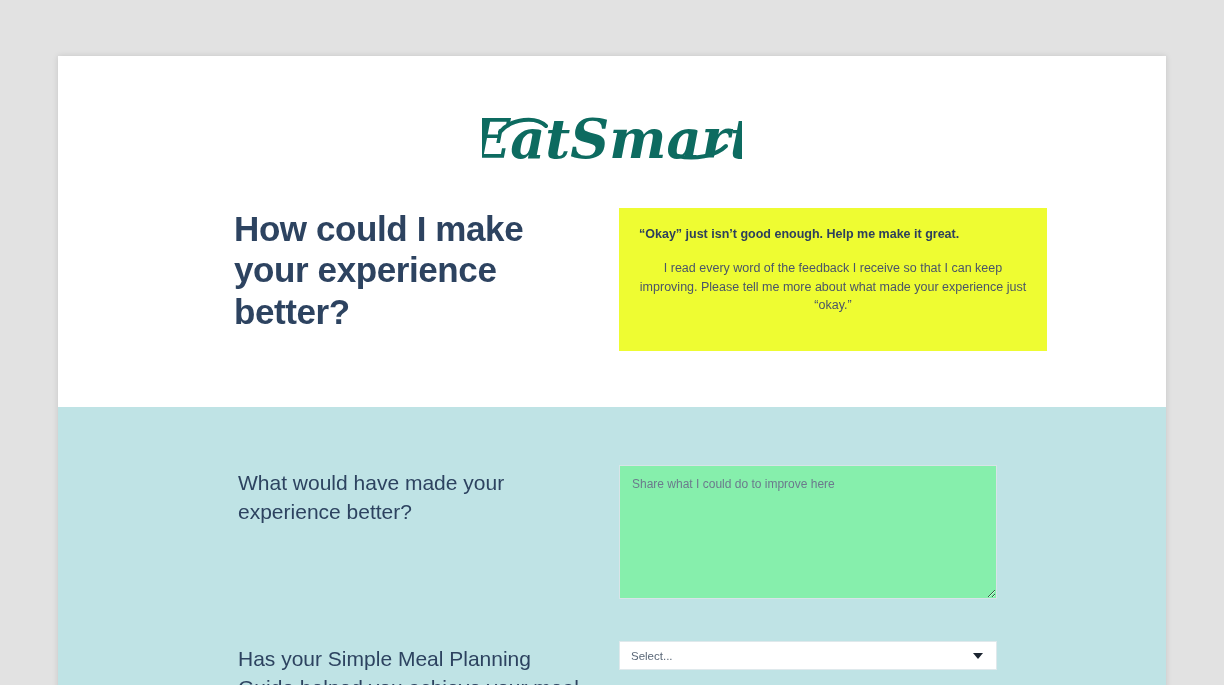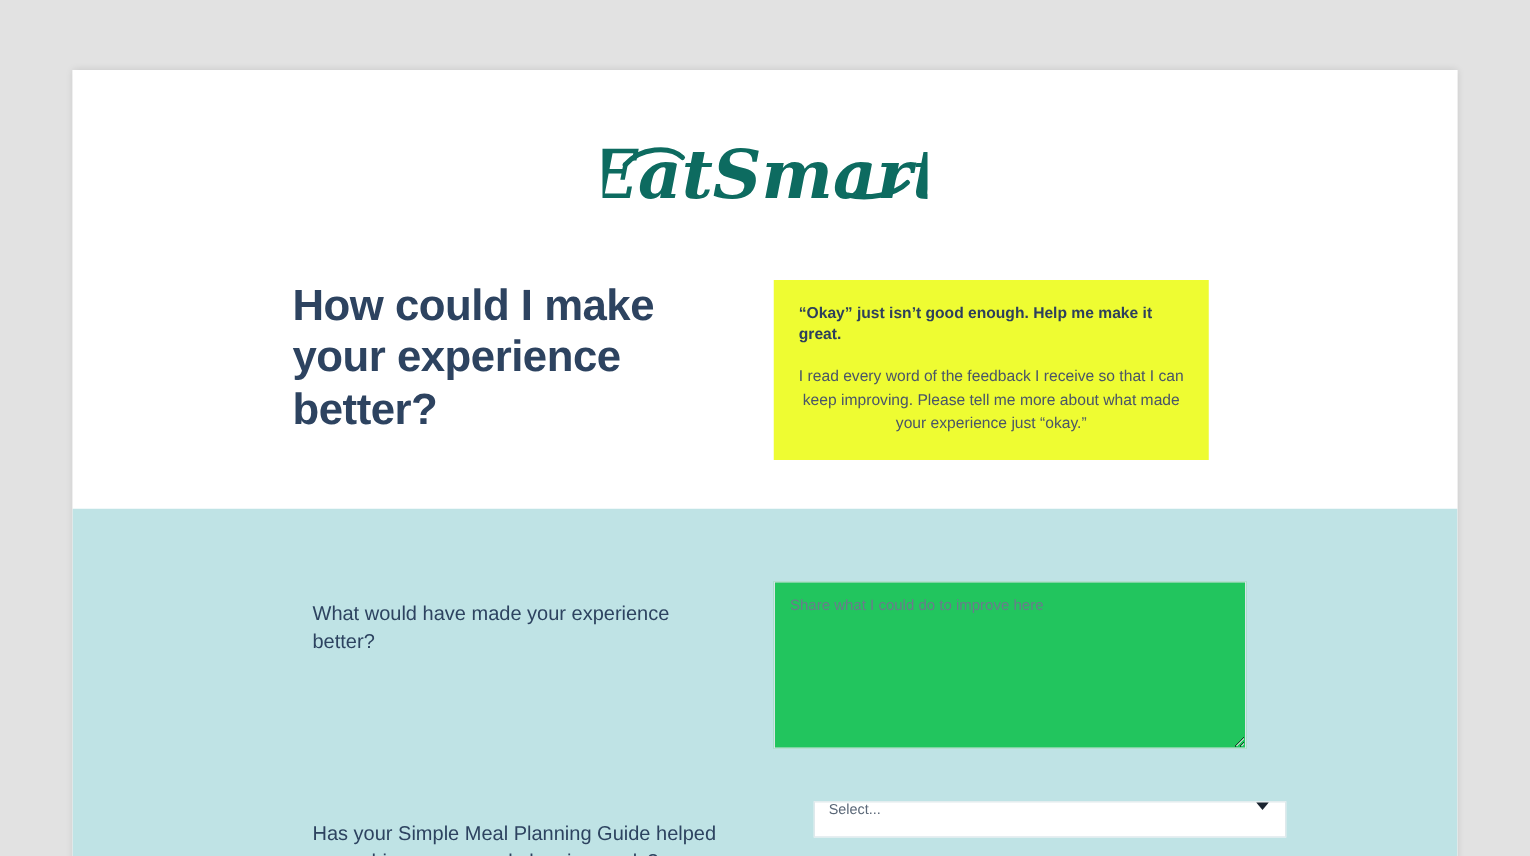--- a/index.html
+++ b/index.html
@@ -48,21 +48,21 @@
     justify-content: center;
     align-items: center;
     height: 92px;
   }
   .brand-logo svg { display: block; }
 
   
   .intro-row {
     position: absolute;
     left: 0;
-    top: 168px;
+    top: 152px;
     width: 100%;
     display: flex;
     padding-left: 176px;
     padding-right: 54px;
   }
   .intro-left {
     width: 385px;
     flex: 0 0 385px;
     padding-right: 30px;
   }
@@ -75,21 +75,21 @@
     color: #2d4360;
     letter-spacing: -0.4px;
   }
   .intro-right {
     flex: 0 0 370px;
     width: 370px;
   }
   .callout-box {
     background: #eefc32;
     padding: 18px 20px 20px 20px;
-    width: 348px;
+    width: 428px;
     min-height: 143px;
   }
   .callout-heading {
     margin: 0 0 16px 0;
     font-size: 12.5px;
     font-weight: 700;
     line-height: 1.35;
     color: #2d3f5c;
   }
   .callout-para {
@@ -115,36 +115,36 @@
   .question-row {
     display: flex;
     margin-bottom: 42px;
   }
   .question-label-col {
     width: 385px;
     flex: 0 0 385px;
     padding-right: 30px;
   }
   .question-label {
-    margin: 16px;
-    font-size: 16px;
+    margin: 4px;
+    font-size: 21px;
     line-height: 1.38;
     color: #2d4360;
     font-weight: 400;
   }
   .question-field-col {
     flex: 0 0 378px;
     width: 378px;
   }
 
   
   .feedback-textarea {
     width: 378px;
     height: 134px;
-    background: #22c55e;
+    background: #86efac;
     border: 1px solid #d8e4e8;
     padding: 11px 12px;
     font-family: "Liberation Sans", sans-serif;
     font-size: 12px;
     color: #4a5568;
     resize: both;
     outline: none;
     display: block;
   }
   .feedback-textarea::placeholder {
@@ -156,23 +156,23 @@
   .select-wrap {
     position: relative;
     width: 378px;
   }
   .select-box {
     width: 378px;
     height: 29px;
     background: #ffffff;
     border: 1px solid #dfe9ec;
     display: flex;
+    align-items: center;
     padding: 0 11px;
     cursor: pointer;
-    margin-left: 32px;
   }
   .select-value {
     font-size: 11.5px;
     color: #5a6777;
     flex: 1;
   }
   .select-caret {
     width: 0;
     height: 0;
     border-left: 5px solid transparent;

